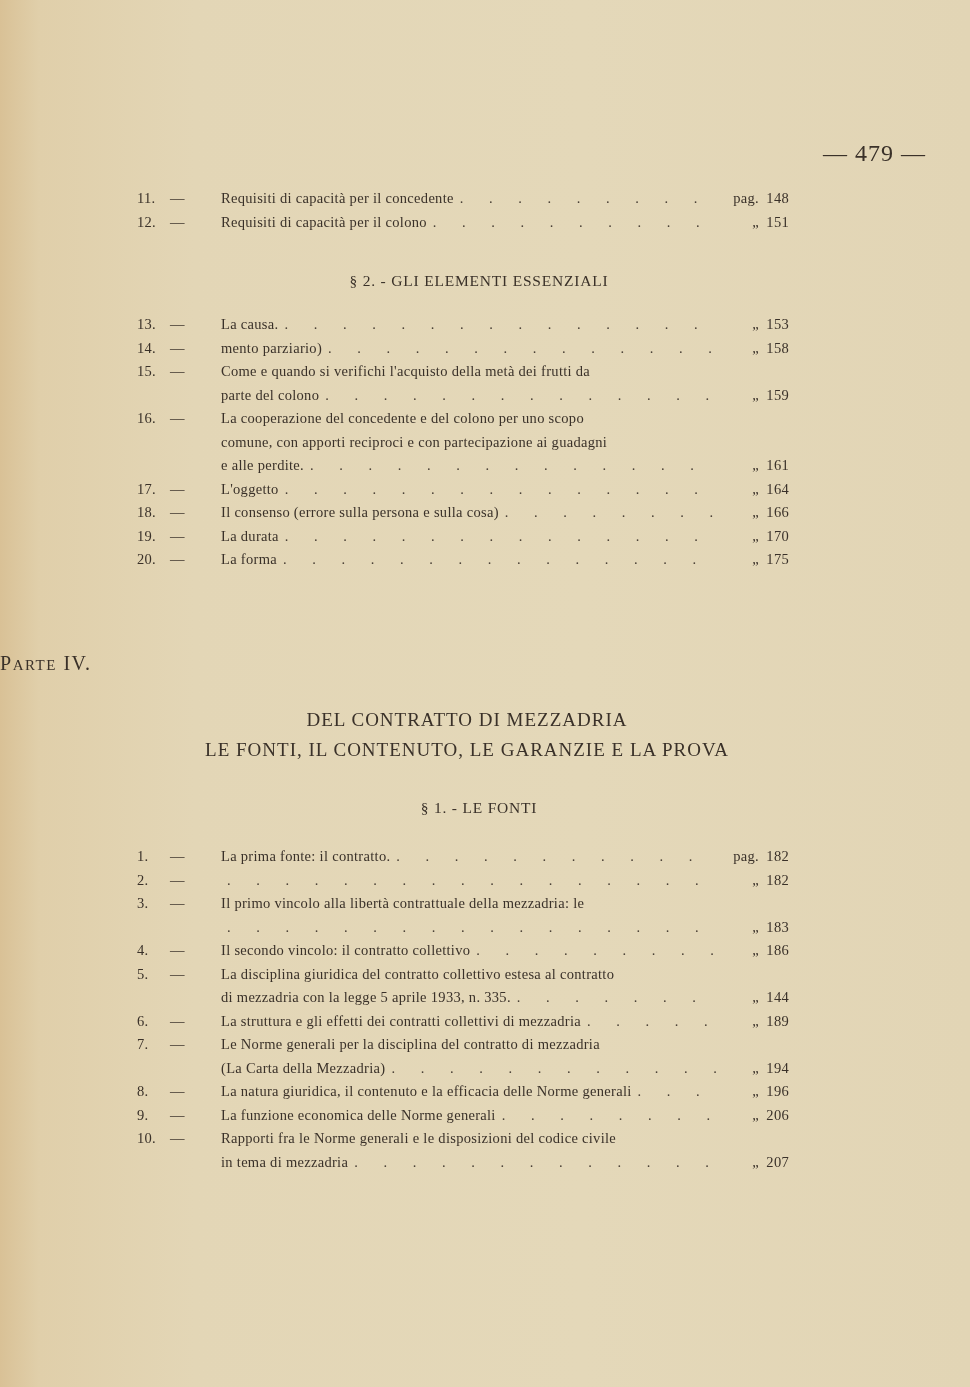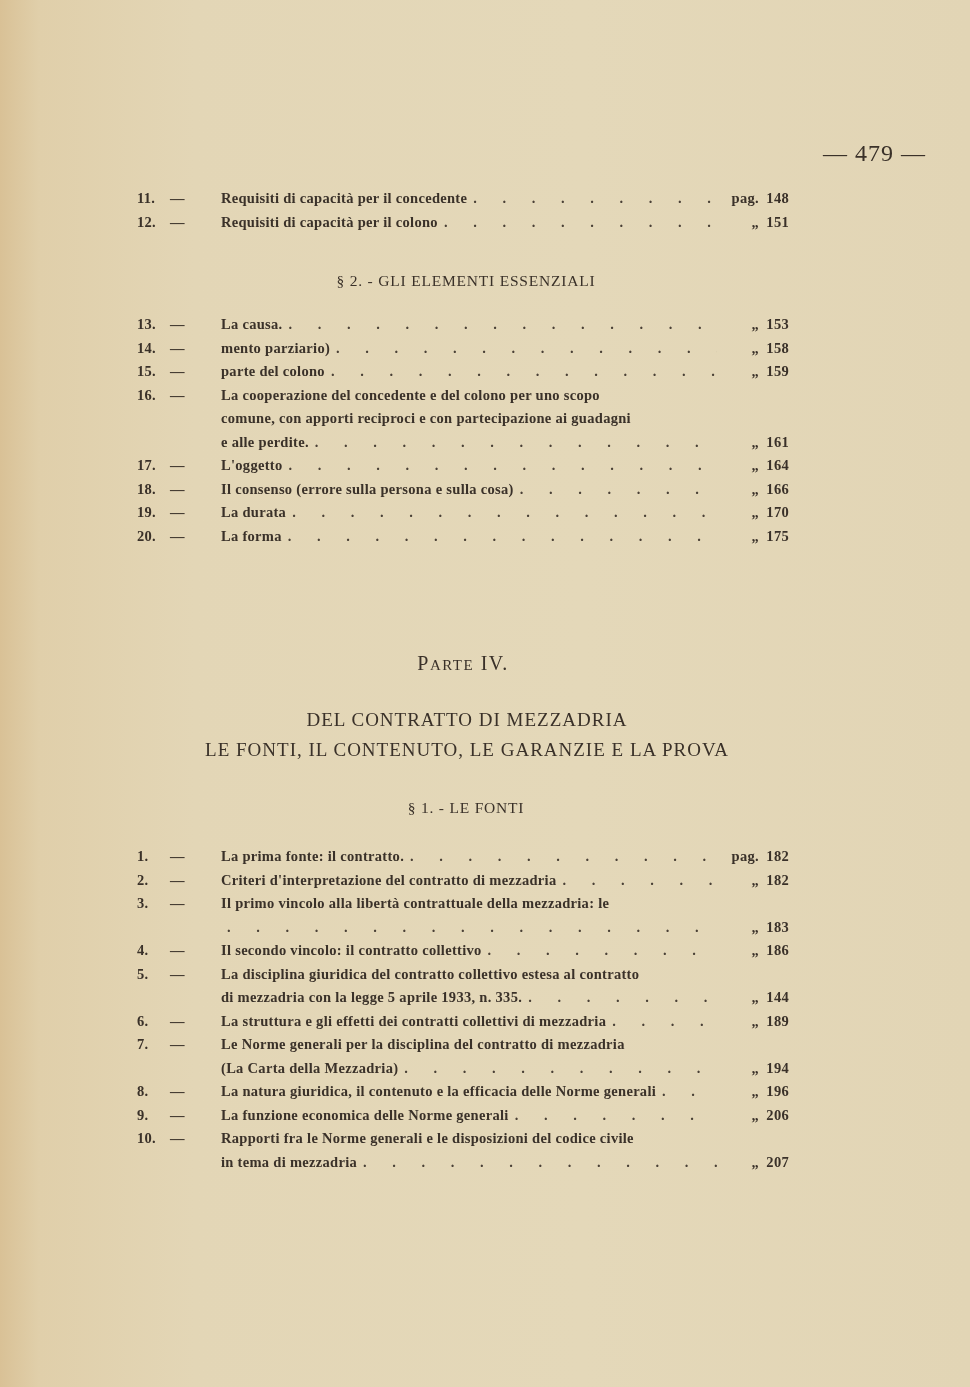--- a/index.html
+++ b/index.html
@@ -8,34 +8,34 @@
     background: linear-gradient(90deg, #d9c196 0%, #e0cfaa 4%, #e3d6b6 20%, #e4d8b9 60%, #e2d5b5 100%);
     font-family: "Liberation Serif", "DejaVu Serif", serif;
     color: #3a3129;
     position: relative;
   }
   .page-number {
     position: absolute; top: 140px; left: 0; width: 926px;
     text-align: right; font-size: 24px; letter-spacing: 1px;
   }
   .toc-block { position: absolute; left: 137px; width: 652px; }
-  .entry { position: relative; font-size: 14.5px; line-height: 23.5px; font-weight: bold; letter-spacing: 0.3px; }
+  .entry { position: relative; font-size: 14.5px; line-height: 23.5px; font-weight: normal; letter-spacing: 0.3px; }
   .entry .num { position: absolute; left: 0; width: 24px; text-align: left; }
   .entry .dash { position: absolute; left: 33px; }
   .entry .lines { margin-left: 84px; }
   .entry .line { display: flex; white-space: nowrap; }
   .entry .dots { flex: 1; overflow: hidden; letter-spacing: 11px; color: #4a4036; padding-left: 6px; }
   .entry .pref { width: 42px; text-align: right; }
   .entry .page { width: 30px; text-align: right; }
   .section-heading {
-    position: absolute; left: 3px; width: 926px; text-align: center;
+    position: absolute; left: 16px; width: 926px; text-align: center;
     font-size: 15.5px; letter-spacing: 0.8px;
   }
   .part-title {
-    position: absolute; top: 652px; left: 0; width: 926px; text-align: center;
+    position: absolute; top: 652px; left: 0; width: 926px; 
     font-size: 20px; letter-spacing: 1.5px;
   }
   .part-title .sc { font-size: 15px; }
   .part-subtitle {
     position: absolute; top: 705px; left: 0; width: 934px; text-align: center;
     font-size: 19px; line-height: 30px; letter-spacing: 1px;
   }
 </style>
 </head>
 <body>
@@ -94,20 +94,23 @@
           <span class="pref">„</span>
           <span class="page">158</span>
         </div>
       </div>
     </div>
     <div class="entry">
       <span class="num">15.</span>
       <span class="dash">—</span>
       <div class="lines">
         <div class="line">
+          <span>Come e quando si verifichi l'acquisto della metà dei frutti da</span>
+        </div>
+        <div class="line">
           <span>parte del colono</span>
           <span class="dots">. . . . . . . . . . . . . . . . . . . . . . . . . . . . . .</span>
           <span class="pref">„</span>
           <span class="page">159</span>
         </div>
       </div>
     </div>
     <div class="entry">
       <span class="num">16.</span>
       <span class="dash">—</span>
@@ -199,21 +202,20 @@
           <span class="pref">pag.</span>
           <span class="page">182</span>
         </div>
       </div>
     </div>
     <div class="entry">
       <span class="num">2.</span>
       <span class="dash">—</span>
       <div class="lines">
         <div class="line">
-          <span>Criteri d'interpretazione del contratto di mezzadria</span>
           <span class="dots">. . . . . . . . . . . . . . . . . . . . . . . . . . . . . .</span>
           <span class="pref">„</span>
           <span class="page">182</span>
         </div>
       </div>
     </div>
     <div class="entry">
       <span class="num">3.</span>
       <span class="dash">—</span>
       <div class="lines">

